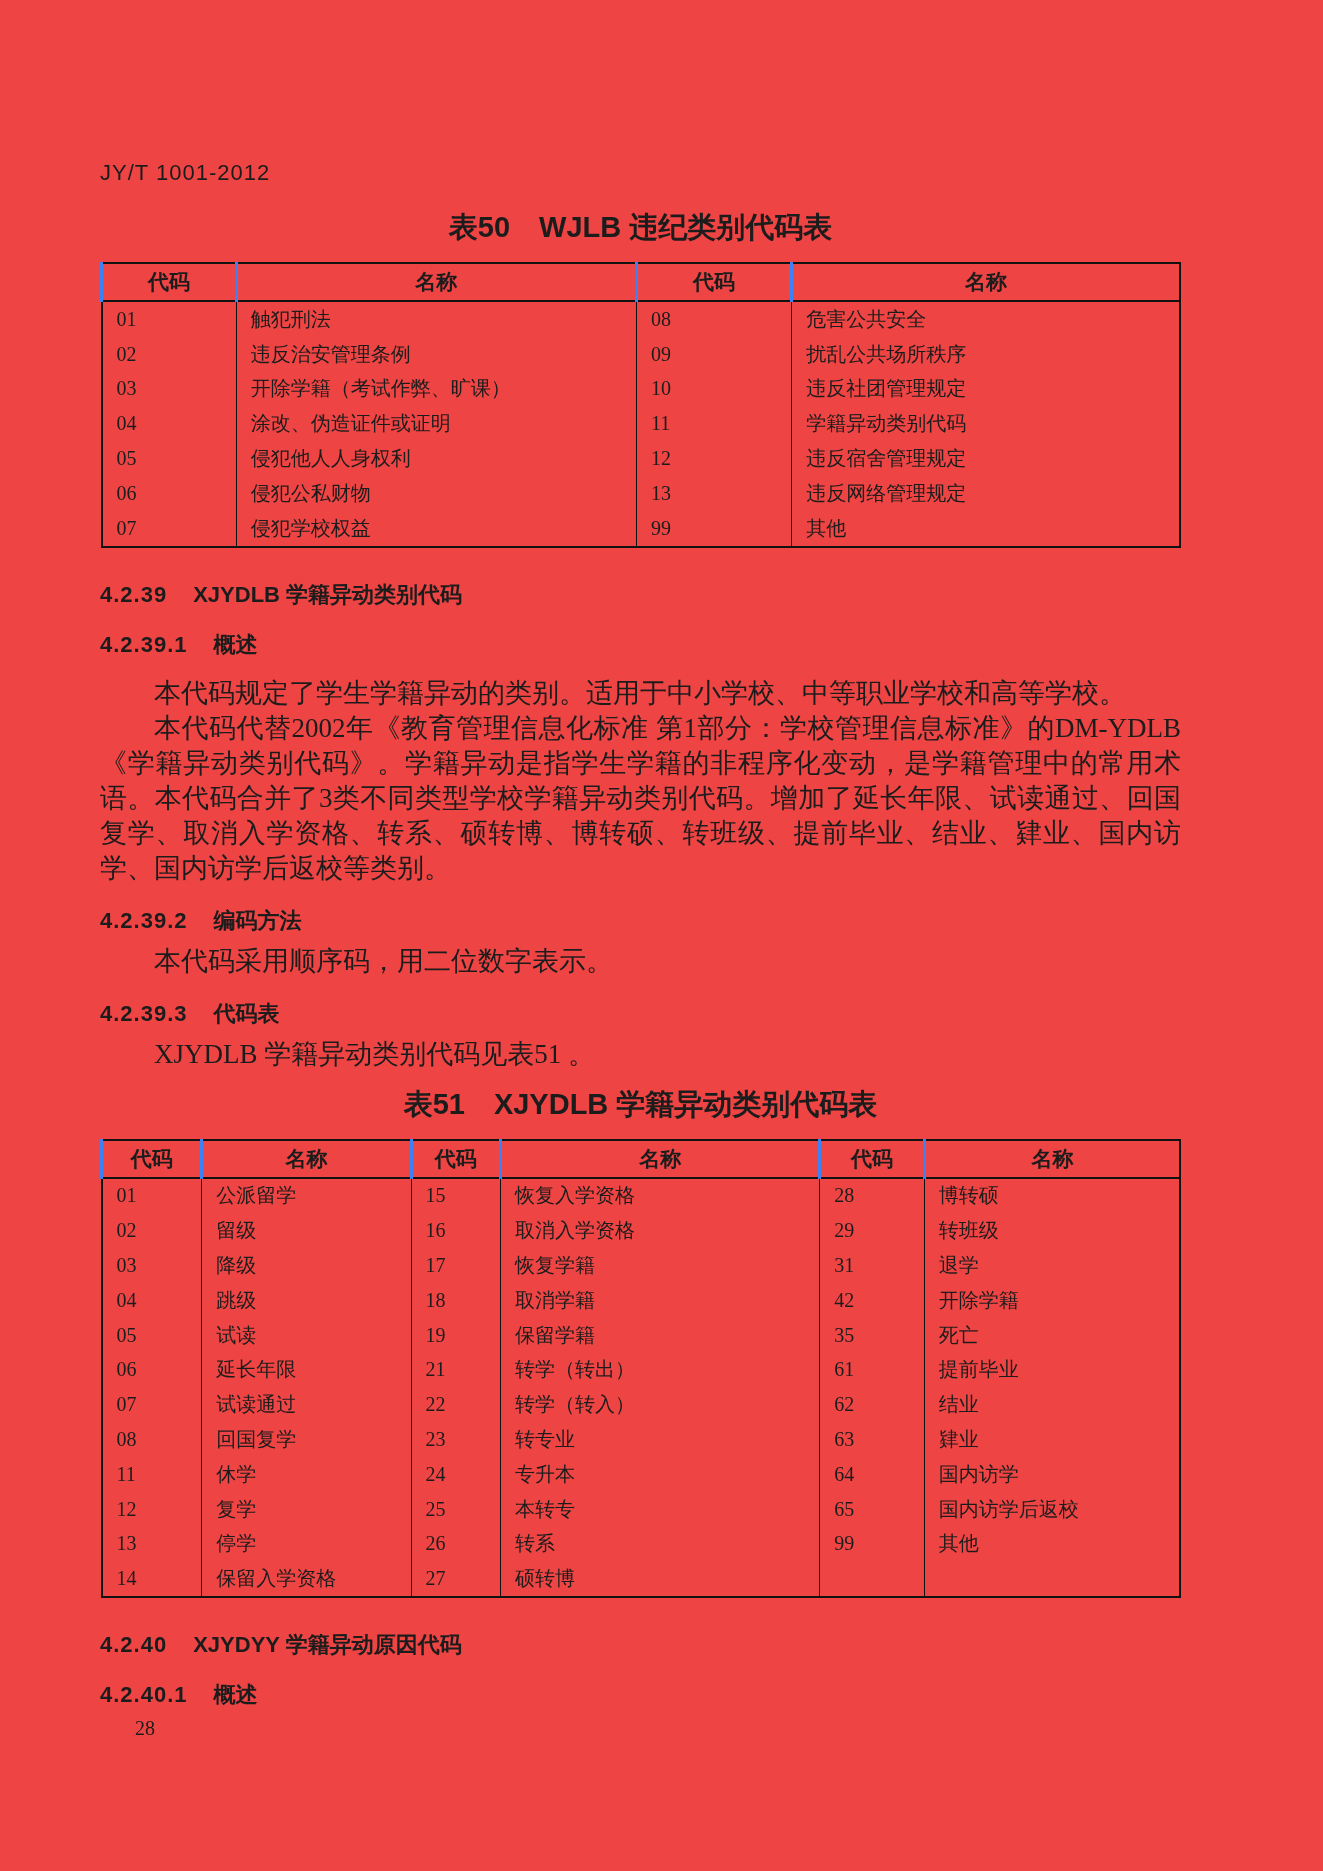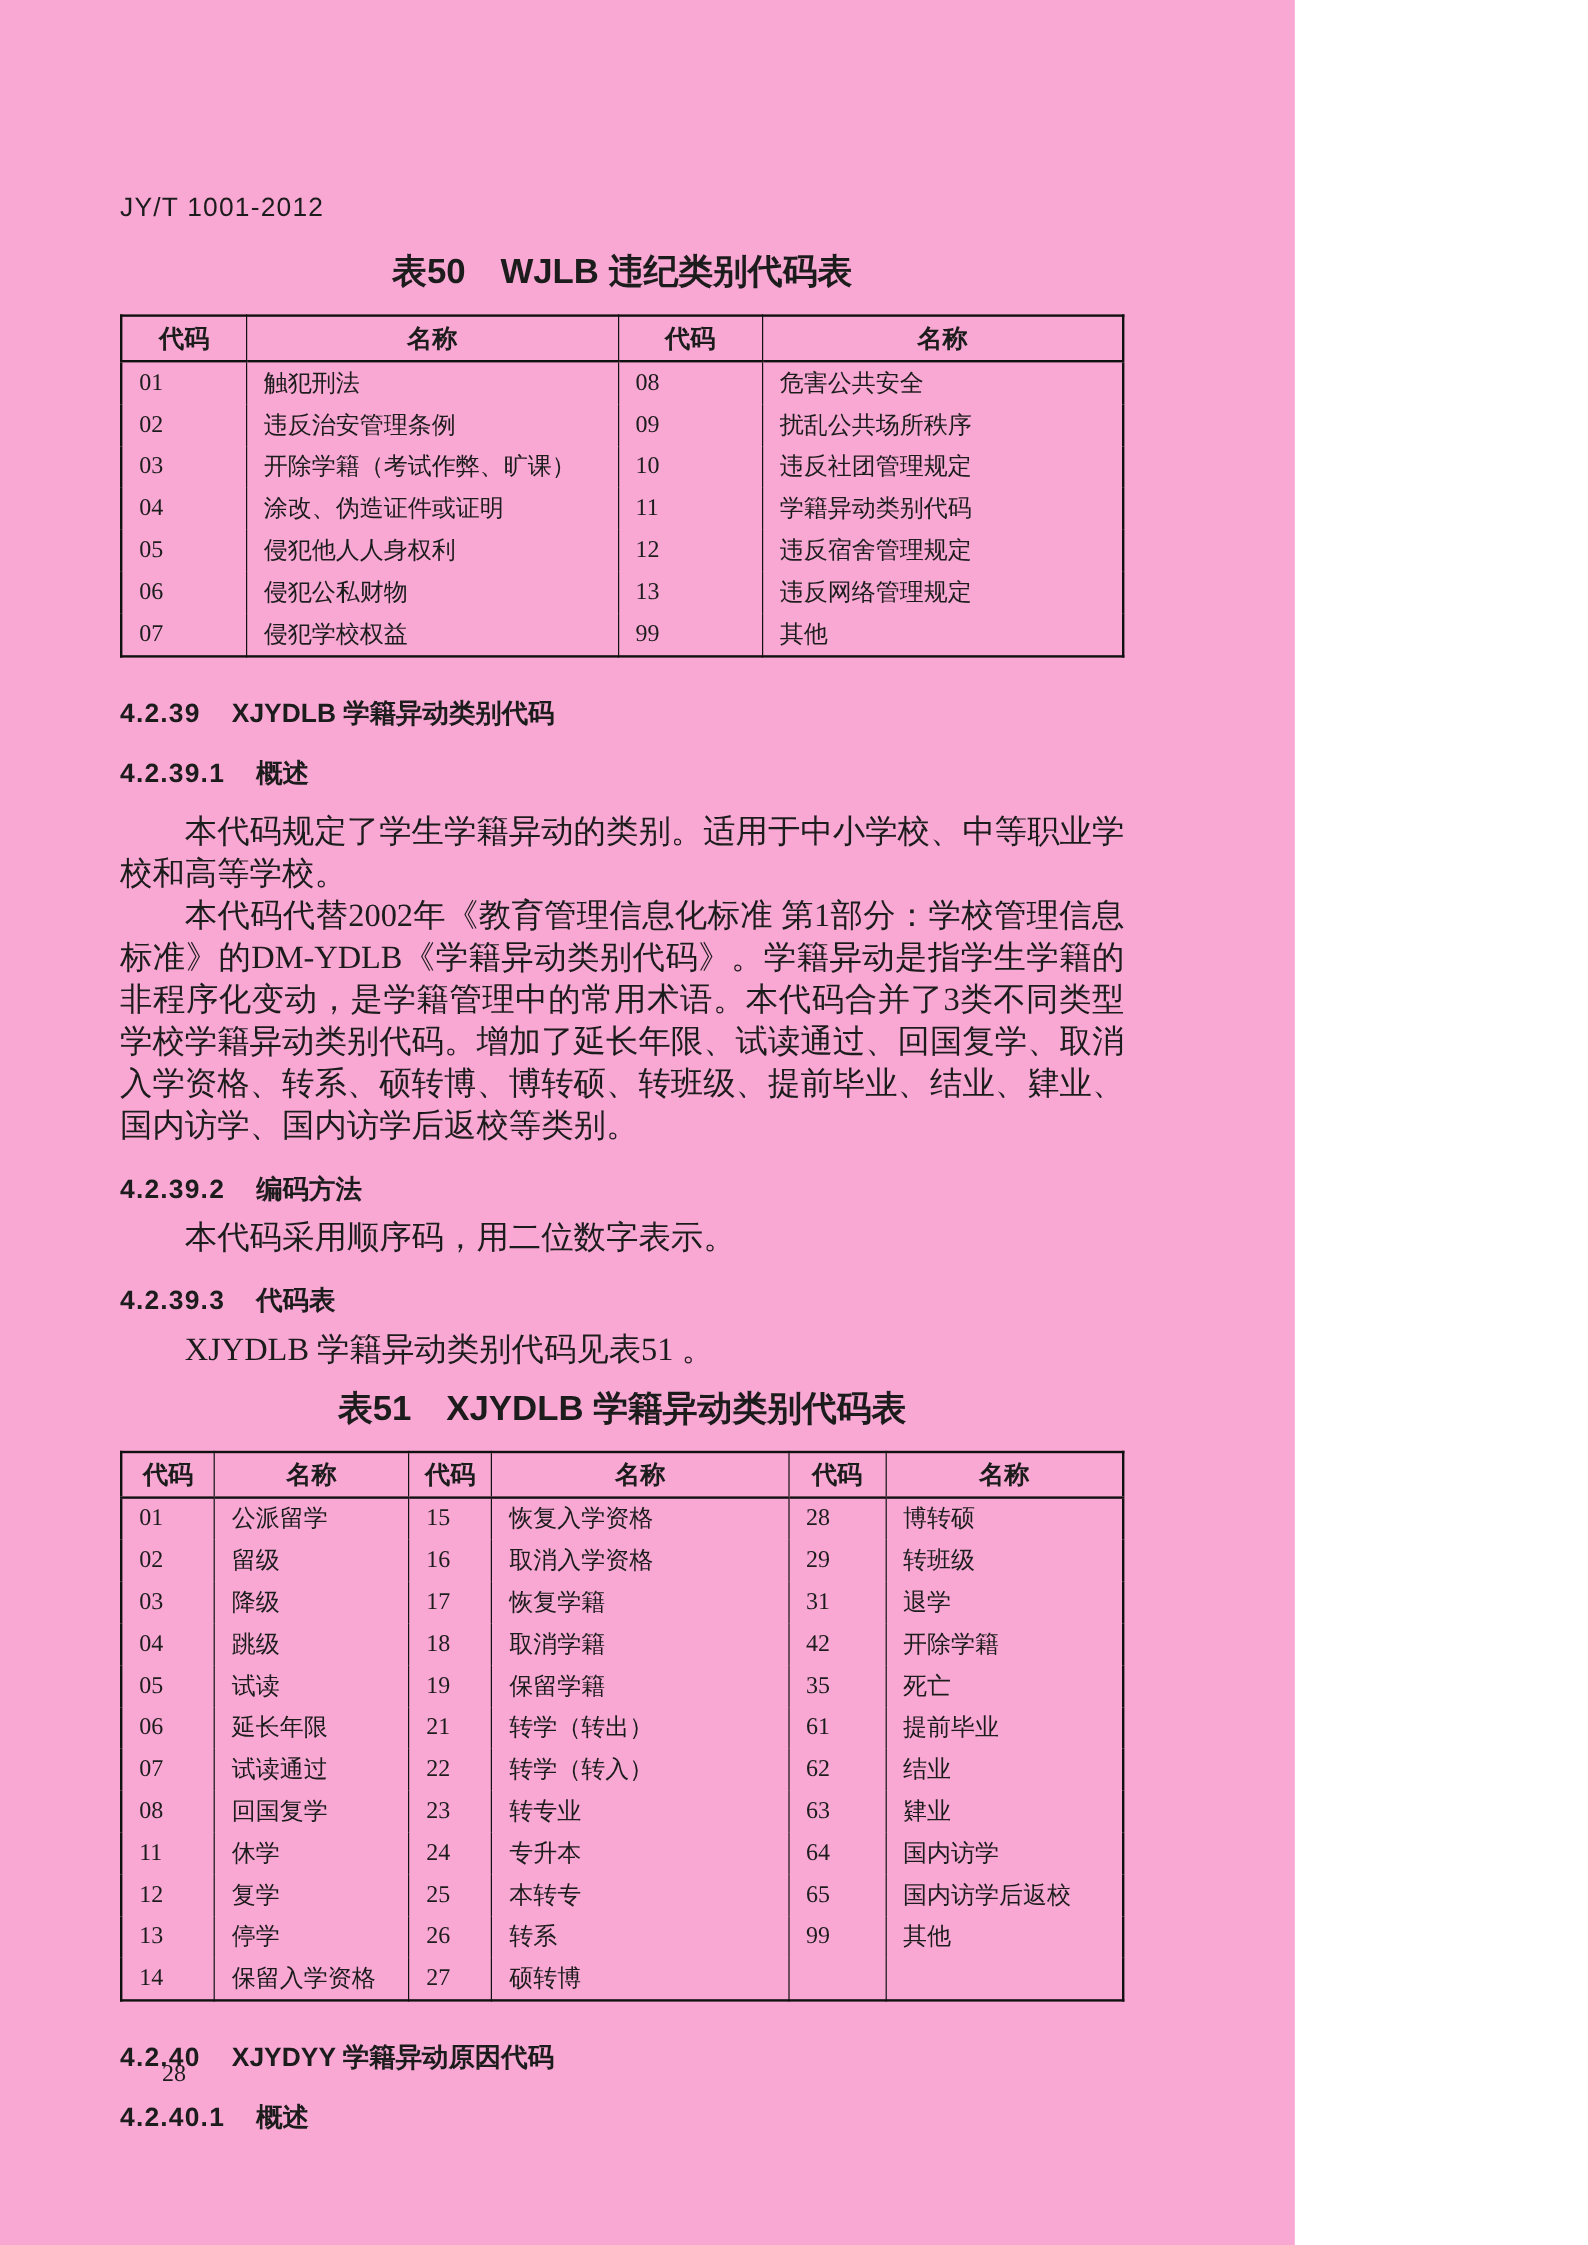--- a/index.html
+++ b/index.html
@@ -1,20 +1,20 @@
 <!DOCTYPE html>
 <html><head>
 <meta charset="utf-8">
 <style>
   html,body{margin:0;padding:0;background:#ffffff;}
   .page{
     position:relative;
-    width:1079px;
+    width:1323px;
     height:1871px;
-    background:#f9a8d4;
+    background:#ef4444;
     color:#1c1c1c;
     font-family:"Liberation Serif","DejaVu Serif",serif;
     box-sizing:border-box;
     padding:160px 142px 14px 100px;
     overflow:hidden;
   }
   .doc-number{
     font-family:"Liberation Sans","DejaVu Sans",sans-serif;
     font-size:22px;
     font-weight:500;
@@ -36,21 +36,21 @@
     border:2px solid #111;
     table-layout:fixed;
     margin-top:22px;
   }
   table.code-table th{
     font-family:"Liberation Sans","DejaVu Sans",sans-serif;
     font-weight:bold;
     font-size:21px;
     text-align:center;
     height:36px;
-    border-left:1px solid #3b82f6;
+    border-left:3px solid #3b82f6;
     border-right:1px solid #111;
     border-bottom:2px solid #111;
     padding:0;
   }
   table.code-table td{
     font-size:20px;
     height:34.8px;
     text-align:left;
     vertical-align:middle;
     border-left:1px solid #111;

